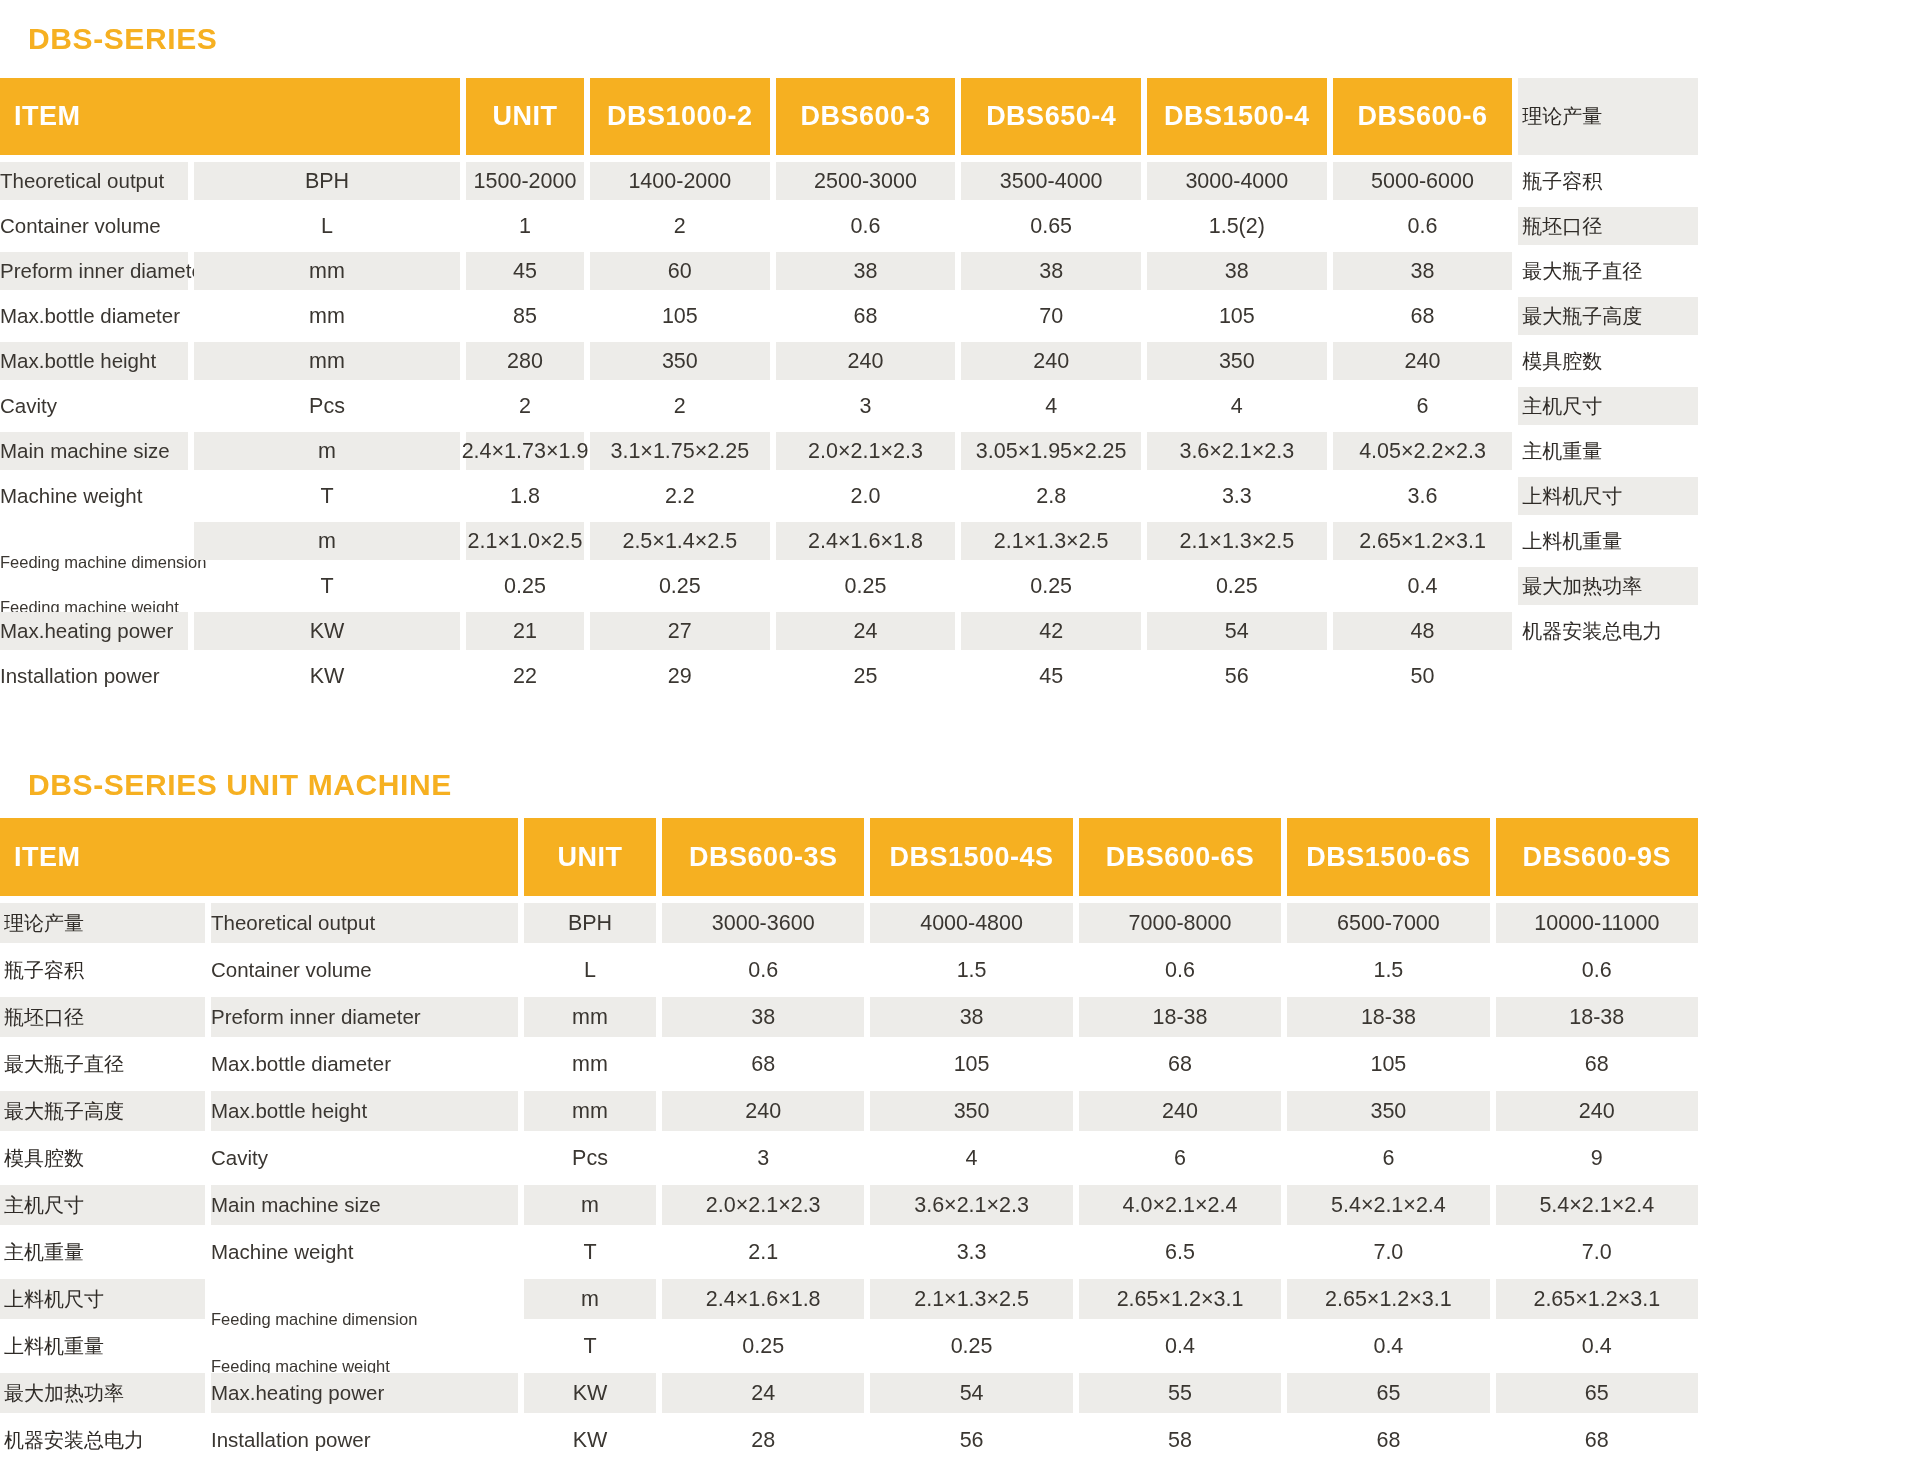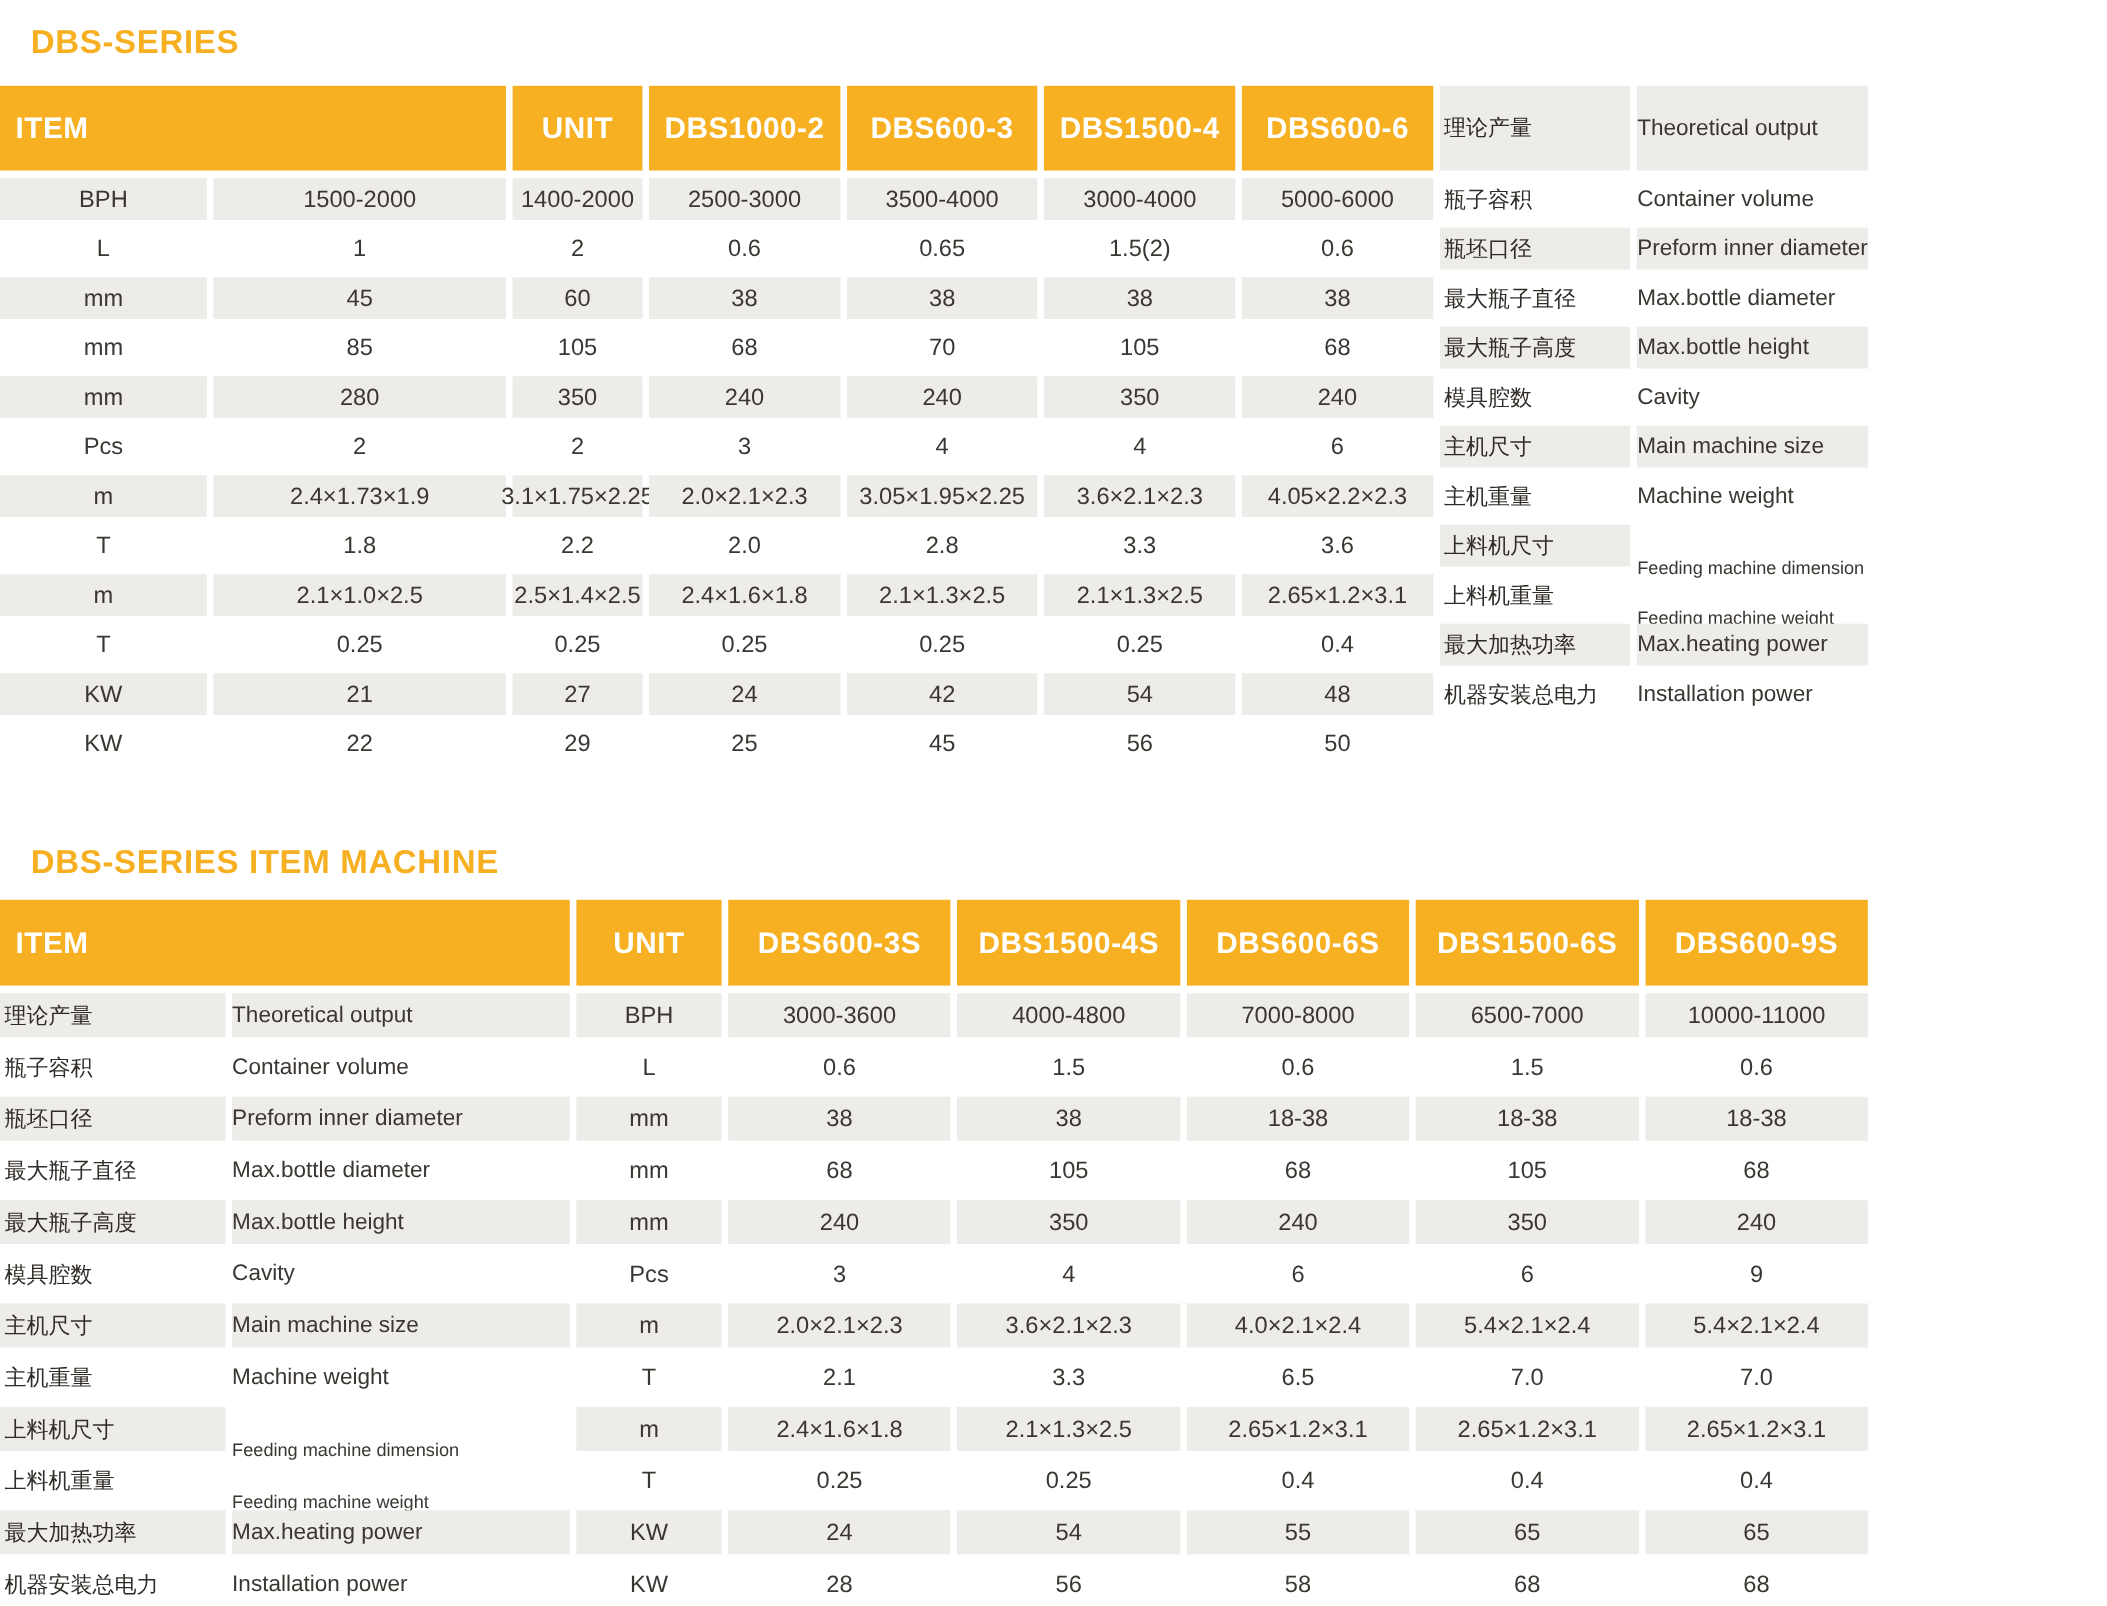--- a/index.html
+++ b/index.html
@@ -61,20 +61,21 @@
 
 <div>
 
   <section class="spec-table" id="table-0">
     <h2 class="title">DBS-SERIES</h2>
     <div class="grid">
         <div class="hcell item">ITEM</div>
         <div class="hcell unit-h">UNIT</div>
         <div class="hcell model">DBS1000-2</div>
         <div class="hcell model">DBS600-3</div>
+        <div class="hcell model">DBS650-4</div>
         <div class="hcell model">DBS1500-4</div>
         <div class="hcell model">DBS600-6</div>
         <div class="dcell cn gray">理论产量</div>
         <div class="dcell en gray">Theoretical output</div>
         <div class="dcell unit gray">BPH</div>
         <div class="dcell val gray">1500-2000</div>
         <div class="dcell val gray">1400-2000</div>
         <div class="dcell val gray">2500-3000</div>
         <div class="dcell val gray">3500-4000</div>
         <div class="dcell val gray">3000-4000</div>
@@ -175,21 +176,21 @@
         <div class="dcell val">22</div>
         <div class="dcell val">29</div>
         <div class="dcell val">25</div>
         <div class="dcell val">45</div>
         <div class="dcell val">56</div>
         <div class="dcell val">50</div>
       </div>
   </section>
 
   <section class="spec-table" id="table-1">
-    <h2 class="title">DBS-SERIES ITEM MACHINE</h2>
+    <h2 class="title">DBS-SERIES UNIT MACHINE</h2>
     <div class="grid">
         <div class="hcell item">ITEM</div>
         <div class="hcell unit-h">UNIT</div>
         <div class="hcell model">DBS600-3S</div>
         <div class="hcell model">DBS1500-4S</div>
         <div class="hcell model">DBS600-6S</div>
         <div class="hcell model">DBS1500-6S</div>
         <div class="hcell model">DBS600-9S</div>
         <div class="dcell cn gray">理论产量</div>
         <div class="dcell en gray">Theoretical output</div>

